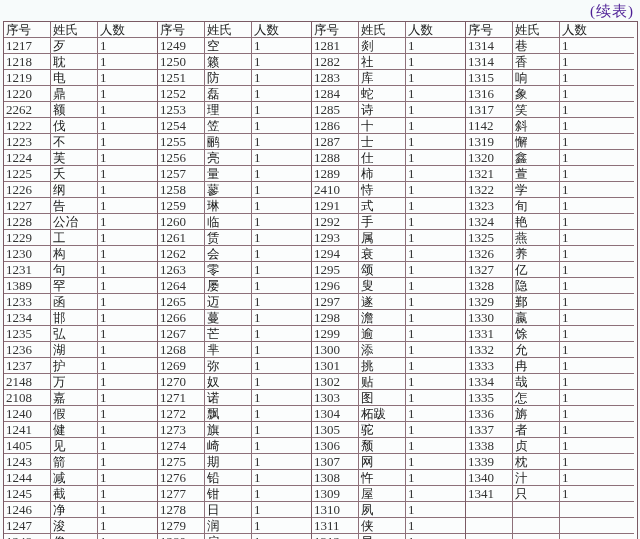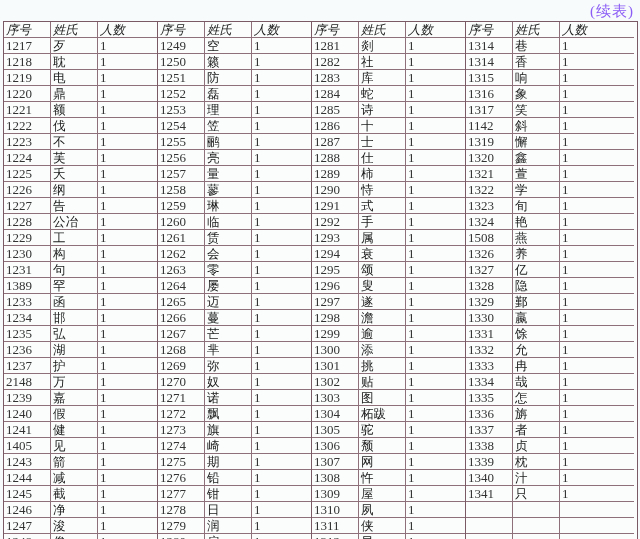--- a/index.html
+++ b/index.html
@@ -3,39 +3,39 @@
 <meta charset="utf-8">
 <style>
   html, body { margin:0; padding:0; }
   body {
     width:640px; height:539px; background:#f7fbfb; overflow:hidden;
     font-family: "Liberation Serif", "DejaVu Serif", serif;
     color:#222;
   }
   .caption {
     position:absolute; right:6px; top:2px; height:18px;
-    font-size:15px; color:#8b5cf6; letter-spacing:1px;
+    font-size:15px; color:#4c1d95; letter-spacing:1px;
   }
   .grid {
     position:absolute; left:3px; top:21px; width:633px;
     display:flex; border:1px solid #7a5a64; background:#fbfdfd;
   }
   .block { display:flex; flex-direction:column; }
   .block + .block { border-left:1px solid #7a5a64; }
   .row { display:flex; height:16px; border-bottom:1px solid #8d7079; box-sizing:border-box; }
   .row:last-child { border-bottom:none; }
   .cell {
     box-sizing:border-box; height:15px; line-height:15px; font-size:13px;
     padding-left:2px; white-space:nowrap; overflow:hidden;
   }
   .cell + .cell { border-left:1px solid #8d7079; }
   .c-id { width:46px; font-family:"Liberation Serif", serif; color:#333; }
   .c-name { width:47px; font-family:"DejaVu Sans", sans-serif; font-size:12.5px; color:#1a1a1a; }
   .c-count { width:60px; color:#333; }
-  .hdr .cell { font-family:"DejaVu Sans", sans-serif; font-size:12.5px; color:#222;font-style:italic; }
+  .hdr .cell { font-family:"DejaVu Sans", sans-serif; font-size:12.5px; color:#222; }
   .b4 .c-count { width:75px; }
 </style>
 </head>
 <body>
 
 <div class="caption">(续表)</div>
 
 <div class="grid" id="grid">
   <div class="block b1">
       <div class="row hdr">
@@ -57,21 +57,21 @@
         <div class="cell c-id">1219</div>
         <div class="cell c-name">电</div>
         <div class="cell c-count">1</div>
       </div>
       <div class="row">
         <div class="cell c-id">1220</div>
         <div class="cell c-name">鼎</div>
         <div class="cell c-count">1</div>
       </div>
       <div class="row">
-        <div class="cell c-id">1221</div>
+        <div class="cell c-id">2262</div>
         <div class="cell c-name">额</div>
         <div class="cell c-count">1</div>
       </div>
       <div class="row">
         <div class="cell c-id">1222</div>
         <div class="cell c-name">伐</div>
         <div class="cell c-count">1</div>
       </div>
       <div class="row">
         <div class="cell c-id">1223</div>
@@ -147,21 +147,21 @@
         <div class="cell c-id">1237</div>
         <div class="cell c-name">护</div>
         <div class="cell c-count">1</div>
       </div>
       <div class="row">
         <div class="cell c-id">2148</div>
         <div class="cell c-name">万</div>
         <div class="cell c-count">1</div>
       </div>
       <div class="row">
-        <div class="cell c-id">1239</div>
+        <div class="cell c-id">2108</div>
         <div class="cell c-name">嘉</div>
         <div class="cell c-count">1</div>
       </div>
       <div class="row">
         <div class="cell c-id">1240</div>
         <div class="cell c-name">假</div>
         <div class="cell c-count">1</div>
       </div>
       <div class="row">
         <div class="cell c-id">1241</div>
@@ -416,21 +416,21 @@
         <div class="cell c-id">1288</div>
         <div class="cell c-name">仕</div>
         <div class="cell c-count">1</div>
       </div>
       <div class="row">
         <div class="cell c-id">1289</div>
         <div class="cell c-name">柿</div>
         <div class="cell c-count">1</div>
       </div>
       <div class="row">
-        <div class="cell c-id">1290</div>
+        <div class="cell c-id">2410</div>
         <div class="cell c-name">恃</div>
         <div class="cell c-count">1</div>
       </div>
       <div class="row">
         <div class="cell c-id">1291</div>
         <div class="cell c-name">式</div>
         <div class="cell c-count">1</div>
       </div>
       <div class="row">
         <div class="cell c-id">1292</div>
@@ -598,21 +598,21 @@
         <div class="cell c-id">1323</div>
         <div class="cell c-name">旬</div>
         <div class="cell c-count">1</div>
       </div>
       <div class="row">
         <div class="cell c-id">1324</div>
         <div class="cell c-name">艳</div>
         <div class="cell c-count">1</div>
       </div>
       <div class="row">
-        <div class="cell c-id">1508</div>
+        <div class="cell c-id">1325</div>
         <div class="cell c-name">燕</div>
         <div class="cell c-count">1</div>
       </div>
       <div class="row">
         <div class="cell c-id">1326</div>
         <div class="cell c-name">养</div>
         <div class="cell c-count">1</div>
       </div>
       <div class="row">
         <div class="cell c-id">1327</div>

